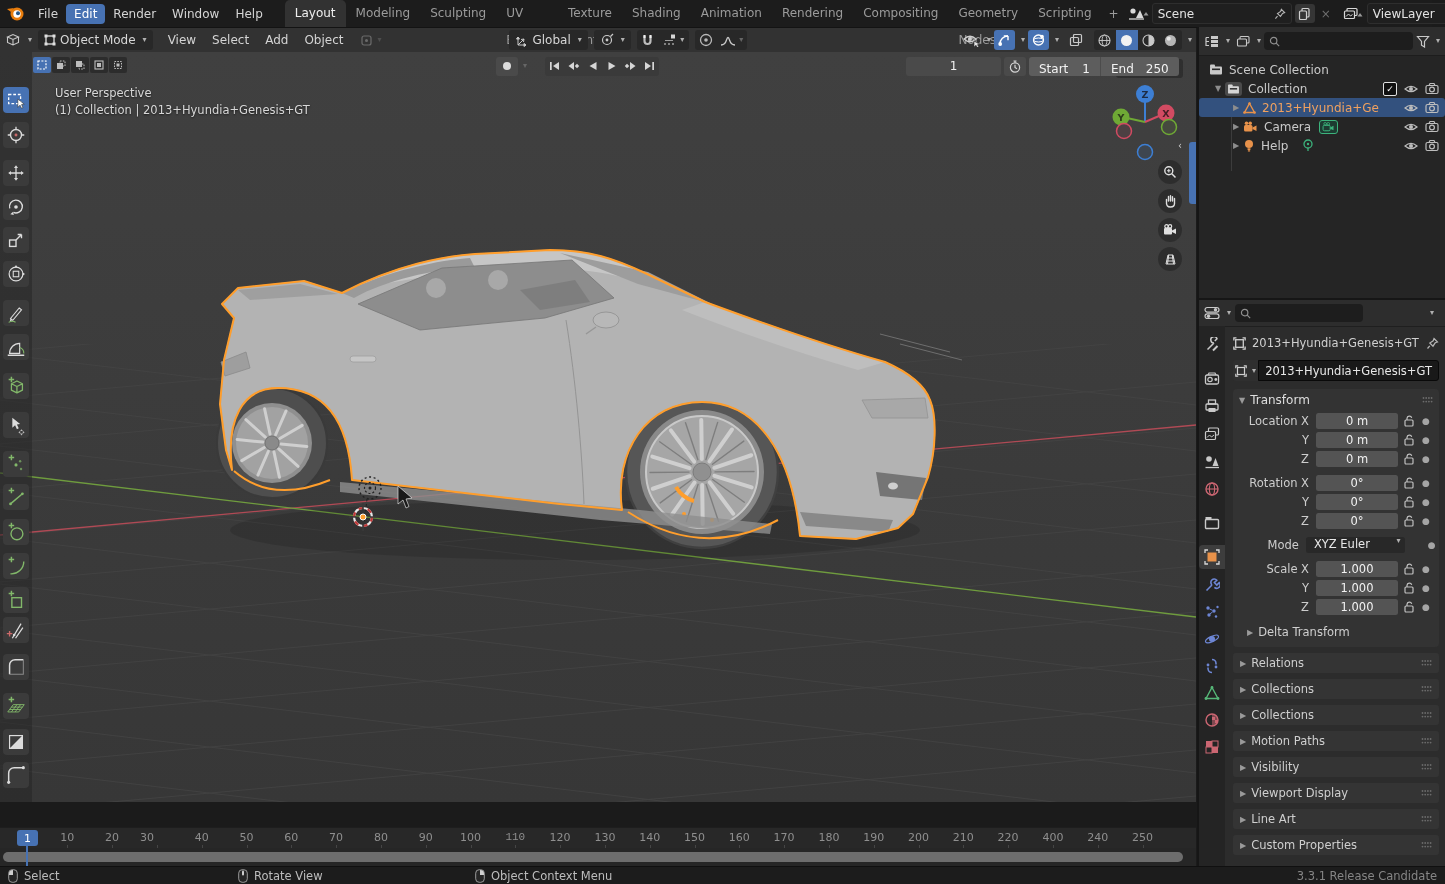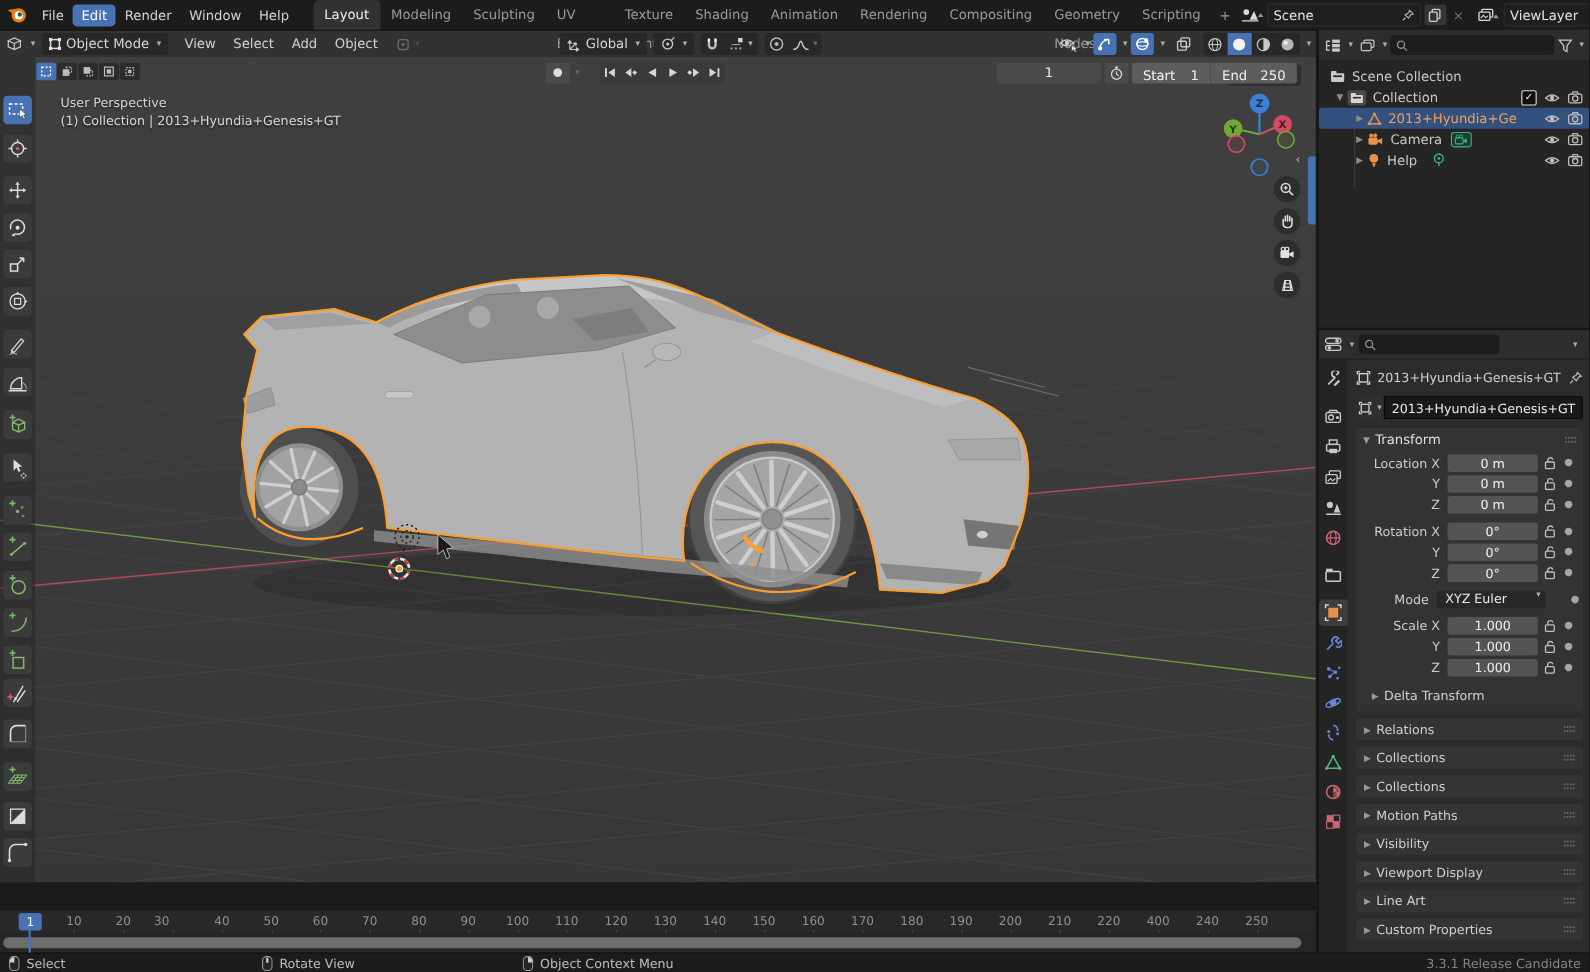--- a/index.html
+++ b/index.html
@@ -781,21 +781,21 @@
       <span class="tick" style="left: 291.32px;">60</span>
       <i class="tickmark" style="left: 291.32px;"></i>
       <span class="tick" style="left: 336.12px;">70</span>
       <i class="tickmark" style="left: 336.12px;"></i>
       <span class="tick" style="left: 380.92px;">80</span>
       <i class="tickmark" style="left: 380.92px;"></i>
       <span class="tick" style="left: 425.72px;">90</span>
       <i class="tickmark" style="left: 425.72px;"></i>
       <span class="tick" style="left: 470.52px;">100</span>
       <i class="tickmark" style="left: 470.52px;"></i>
-      <span class="tick" style="left: 515.32px;">110</span>
+      <span class="tick" style="left: 515.32px; font-family: Liberation Mono, monospace;">110</span>
       <i class="tickmark" style="left: 515.32px;"></i>
       <span class="tick" style="left: 560.12px;">120</span>
       <i class="tickmark" style="left: 560.12px;"></i>
       <span class="tick" style="left: 604.92px;">130</span>
       <i class="tickmark" style="left: 604.92px;"></i>
       <span class="tick" style="left: 649.72px;">140</span>
       <i class="tickmark" style="left: 649.72px;"></i>
       <span class="tick" style="left: 694.52px;">150</span>
       <i class="tickmark" style="left: 694.52px;"></i>
       <span class="tick" style="left: 739.32px;">160</span>

